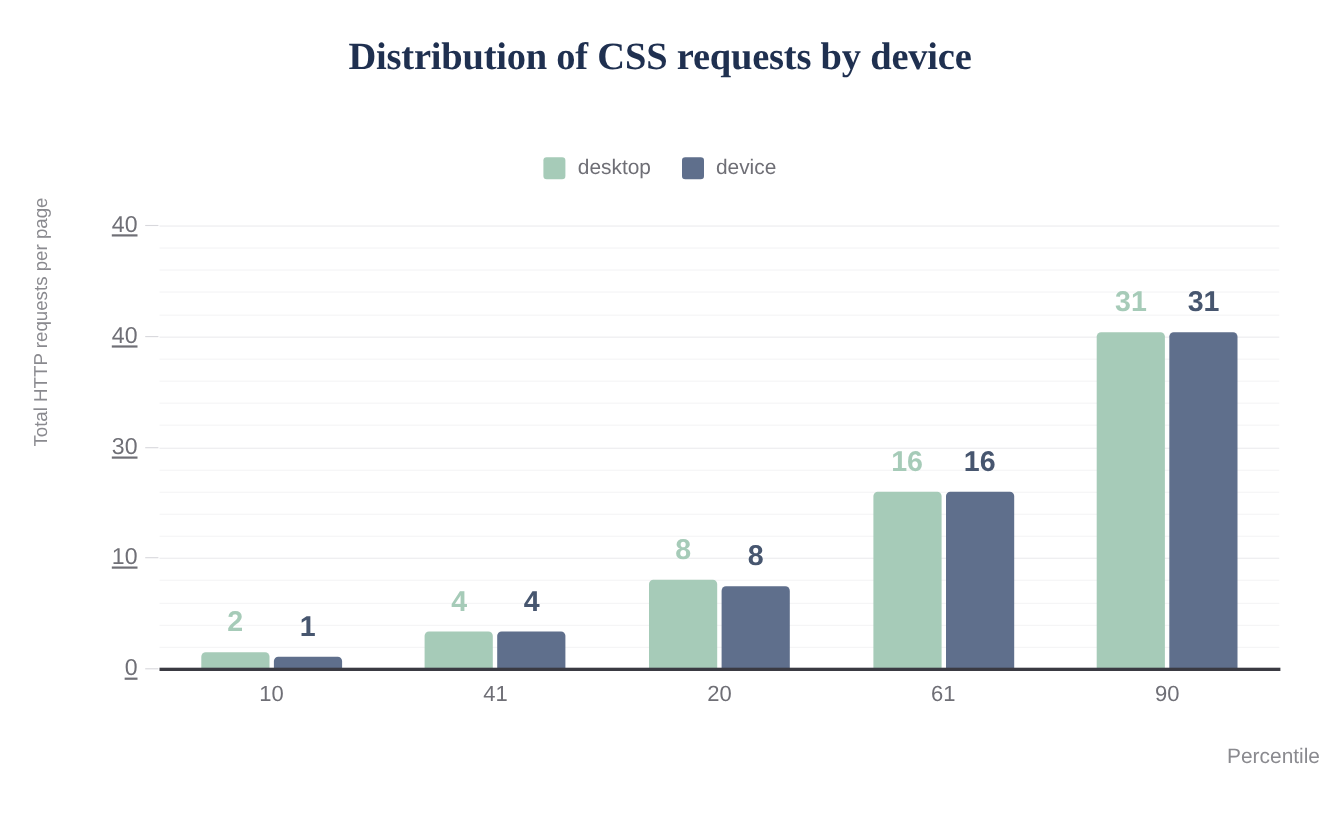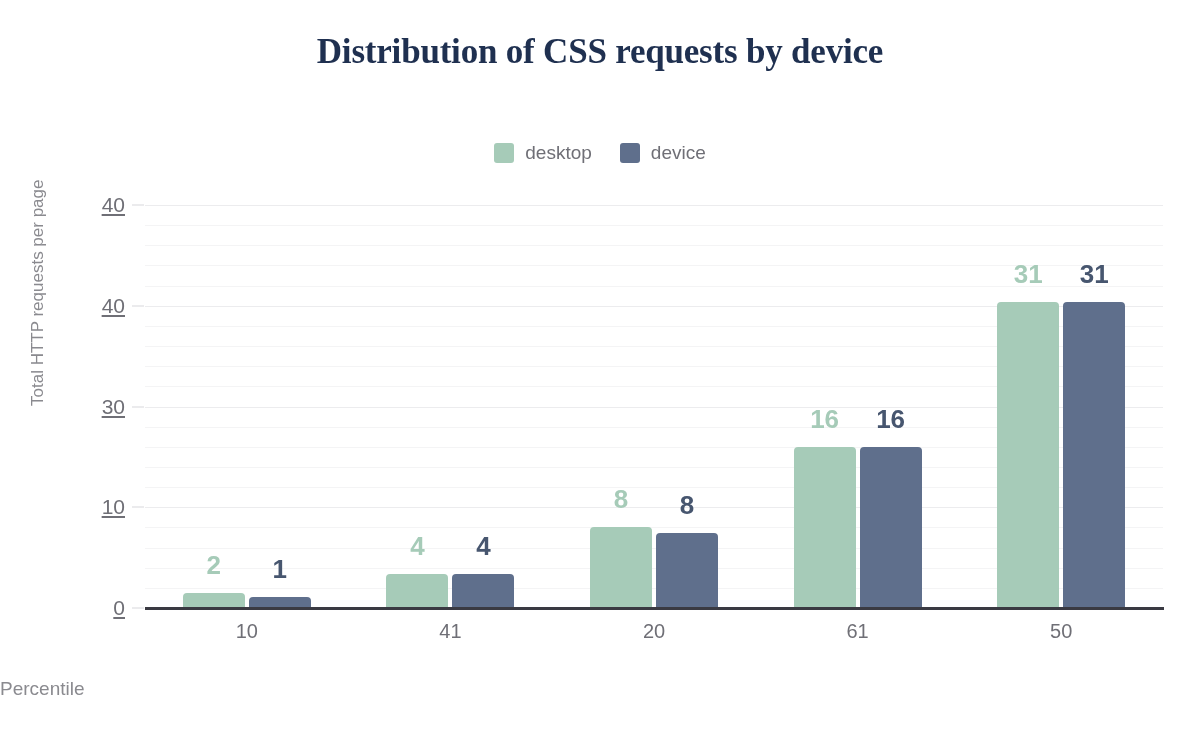--- a/index.html
+++ b/index.html
@@ -136,21 +136,21 @@
     margin-left: -60px;
     text-align: center;
     font-size: 20px;
     color: #6f6f76;
   }
   .x-axis-title {
     position: absolute;
     top: 678px;
     left: 0;
     width: 1200px;
-    text-align: left;
+    text-align: right;
     font-size: 19px;
     color: #8a8a8f;
   }
 
   
   .bar {
     position: absolute;
     bottom: 0;
     border-radius: 4px 4px 0 0;
   }
@@ -247,18 +247,18 @@
       <div class="bar-label mobile" style="left: 949.2px; top: 84.72px;">31</div>
     </div>
 
   <div class="axis-baseline"></div>
 
   <div id="x-axis">
       <div class="xtick-label" style="left: 246.8px;">10</div>
       <div class="xtick-label" style="left: 450.4px;">41</div>
       <div class="xtick-label" style="left: 654px;">20</div>
       <div class="xtick-label" style="left: 857.6px;">61</div>
-      <div class="xtick-label" style="left: 1061.2px;">50</div>
+      <div class="xtick-label" style="left: 1061.2px;">90</div>
     </div>
 
   <div class="x-axis-title">Percentile</div>
 
 </div>
 
 </body></html>

